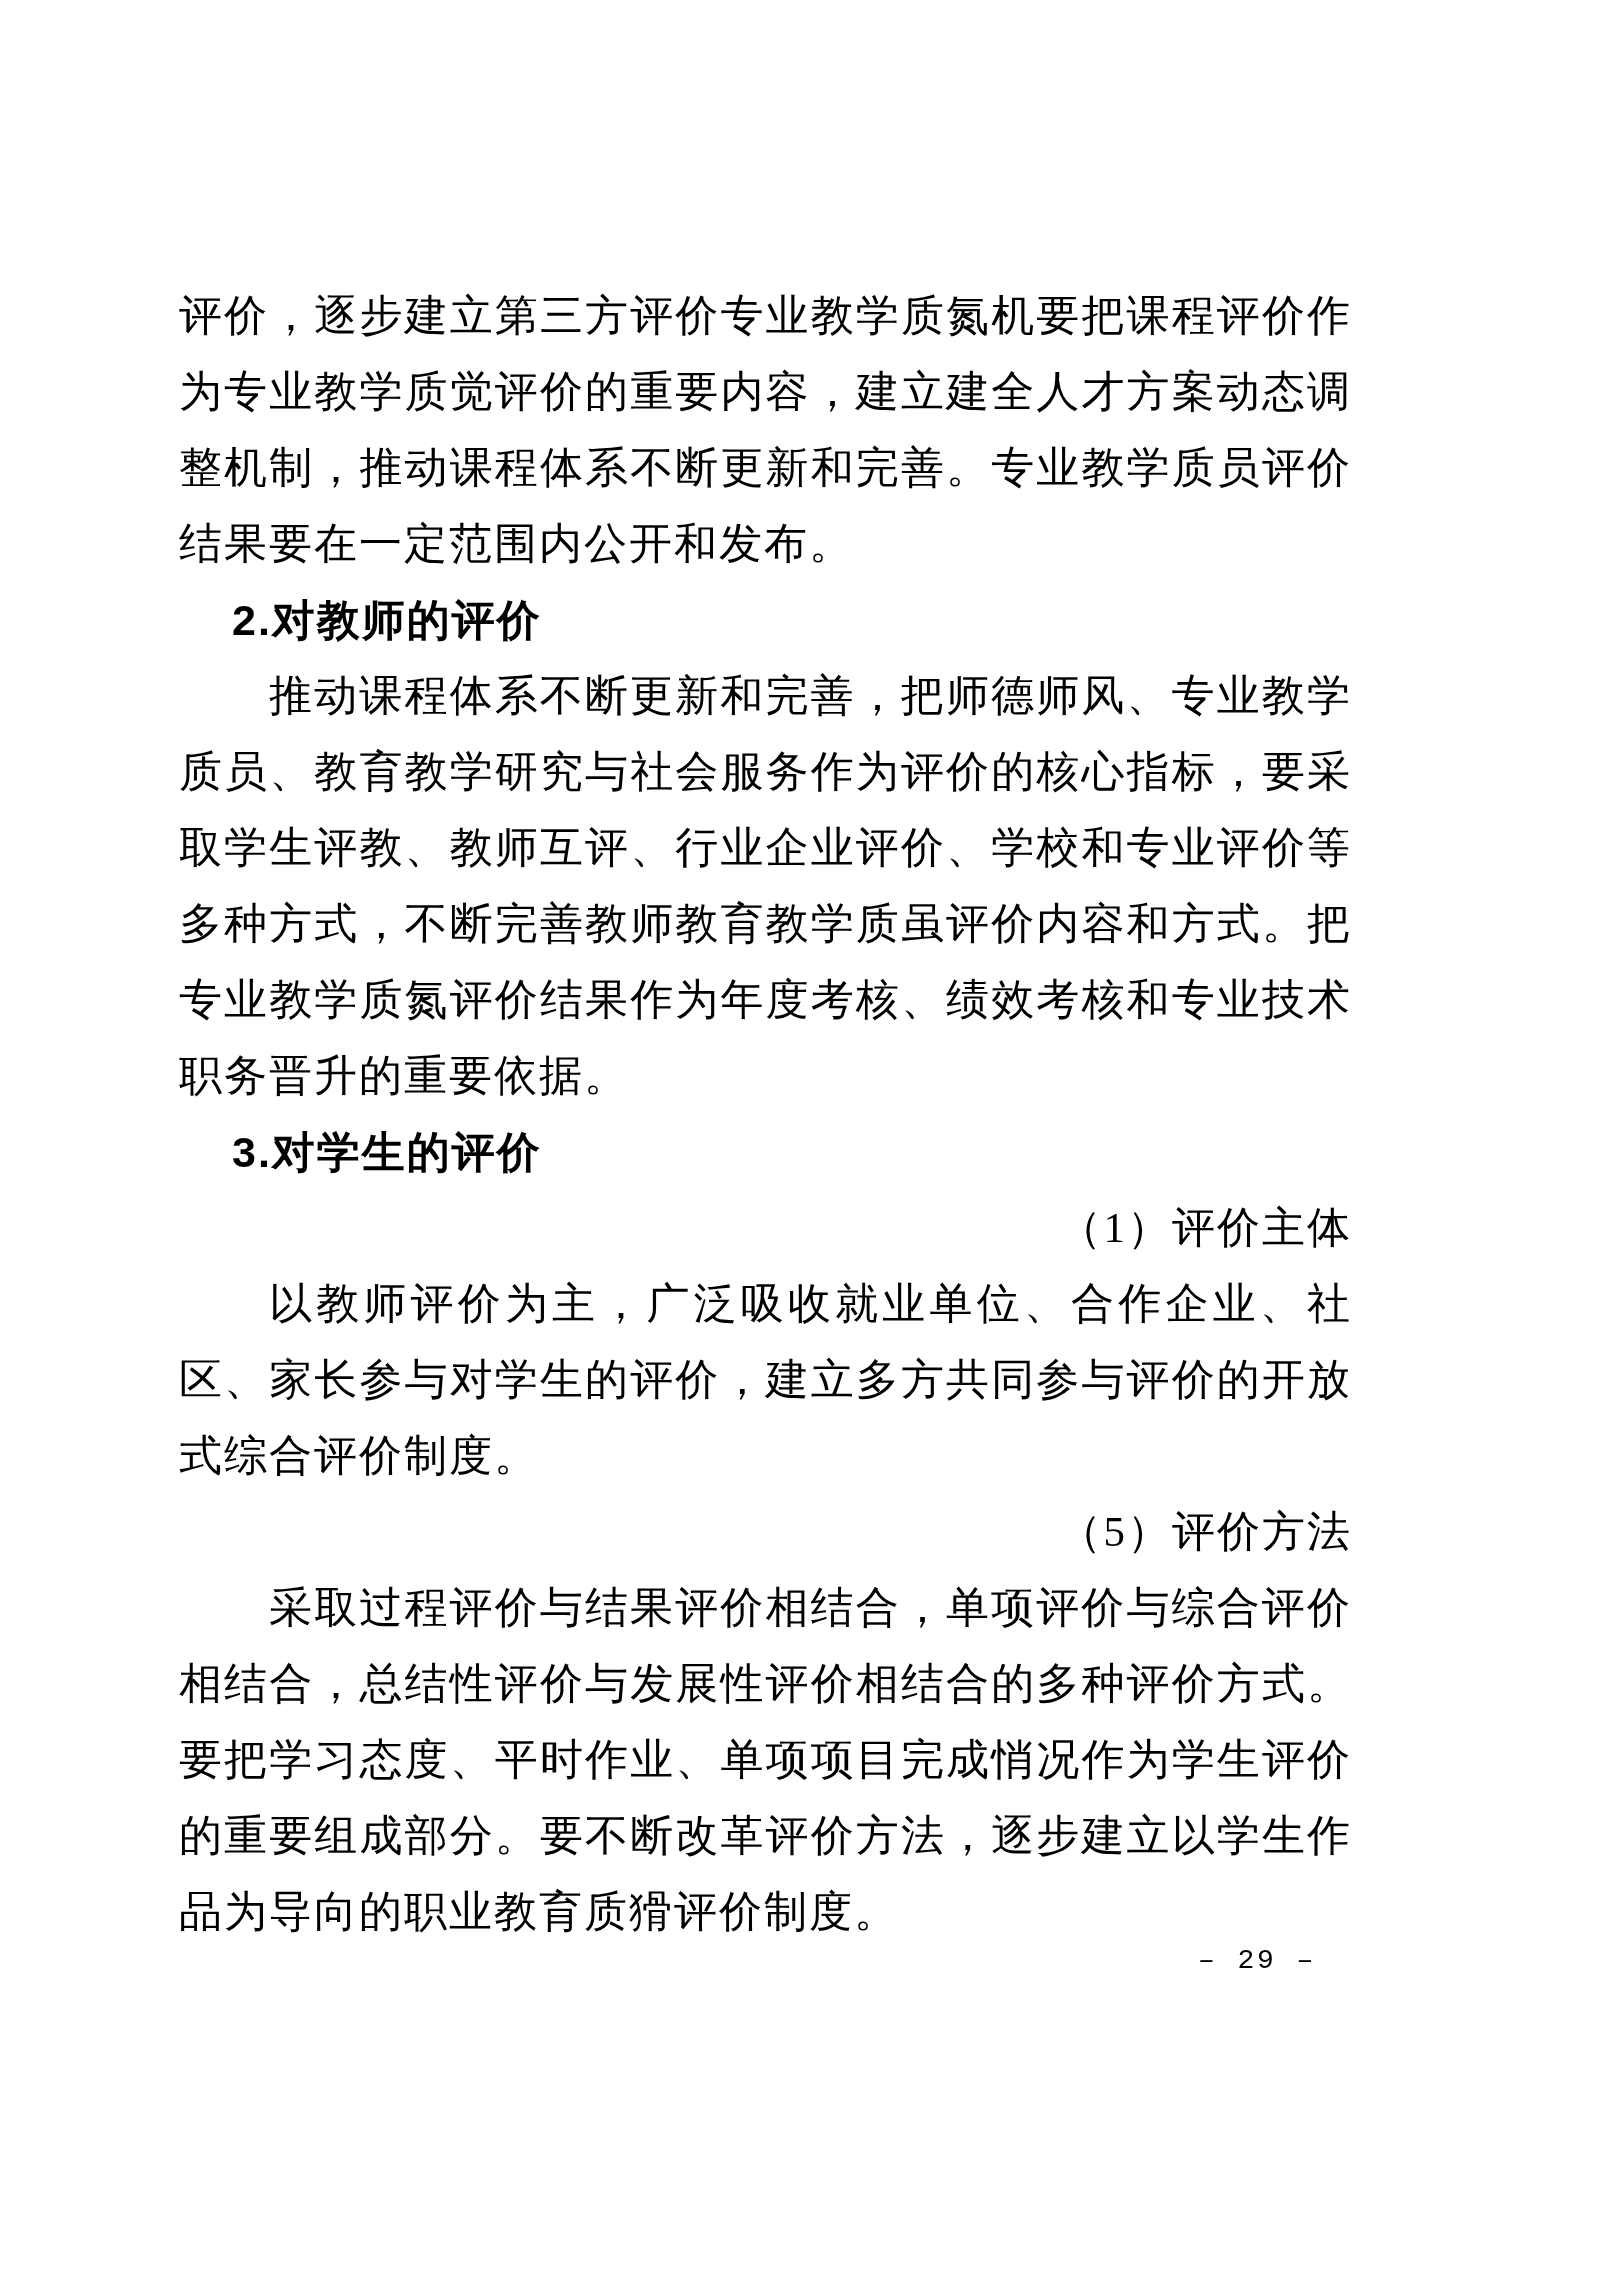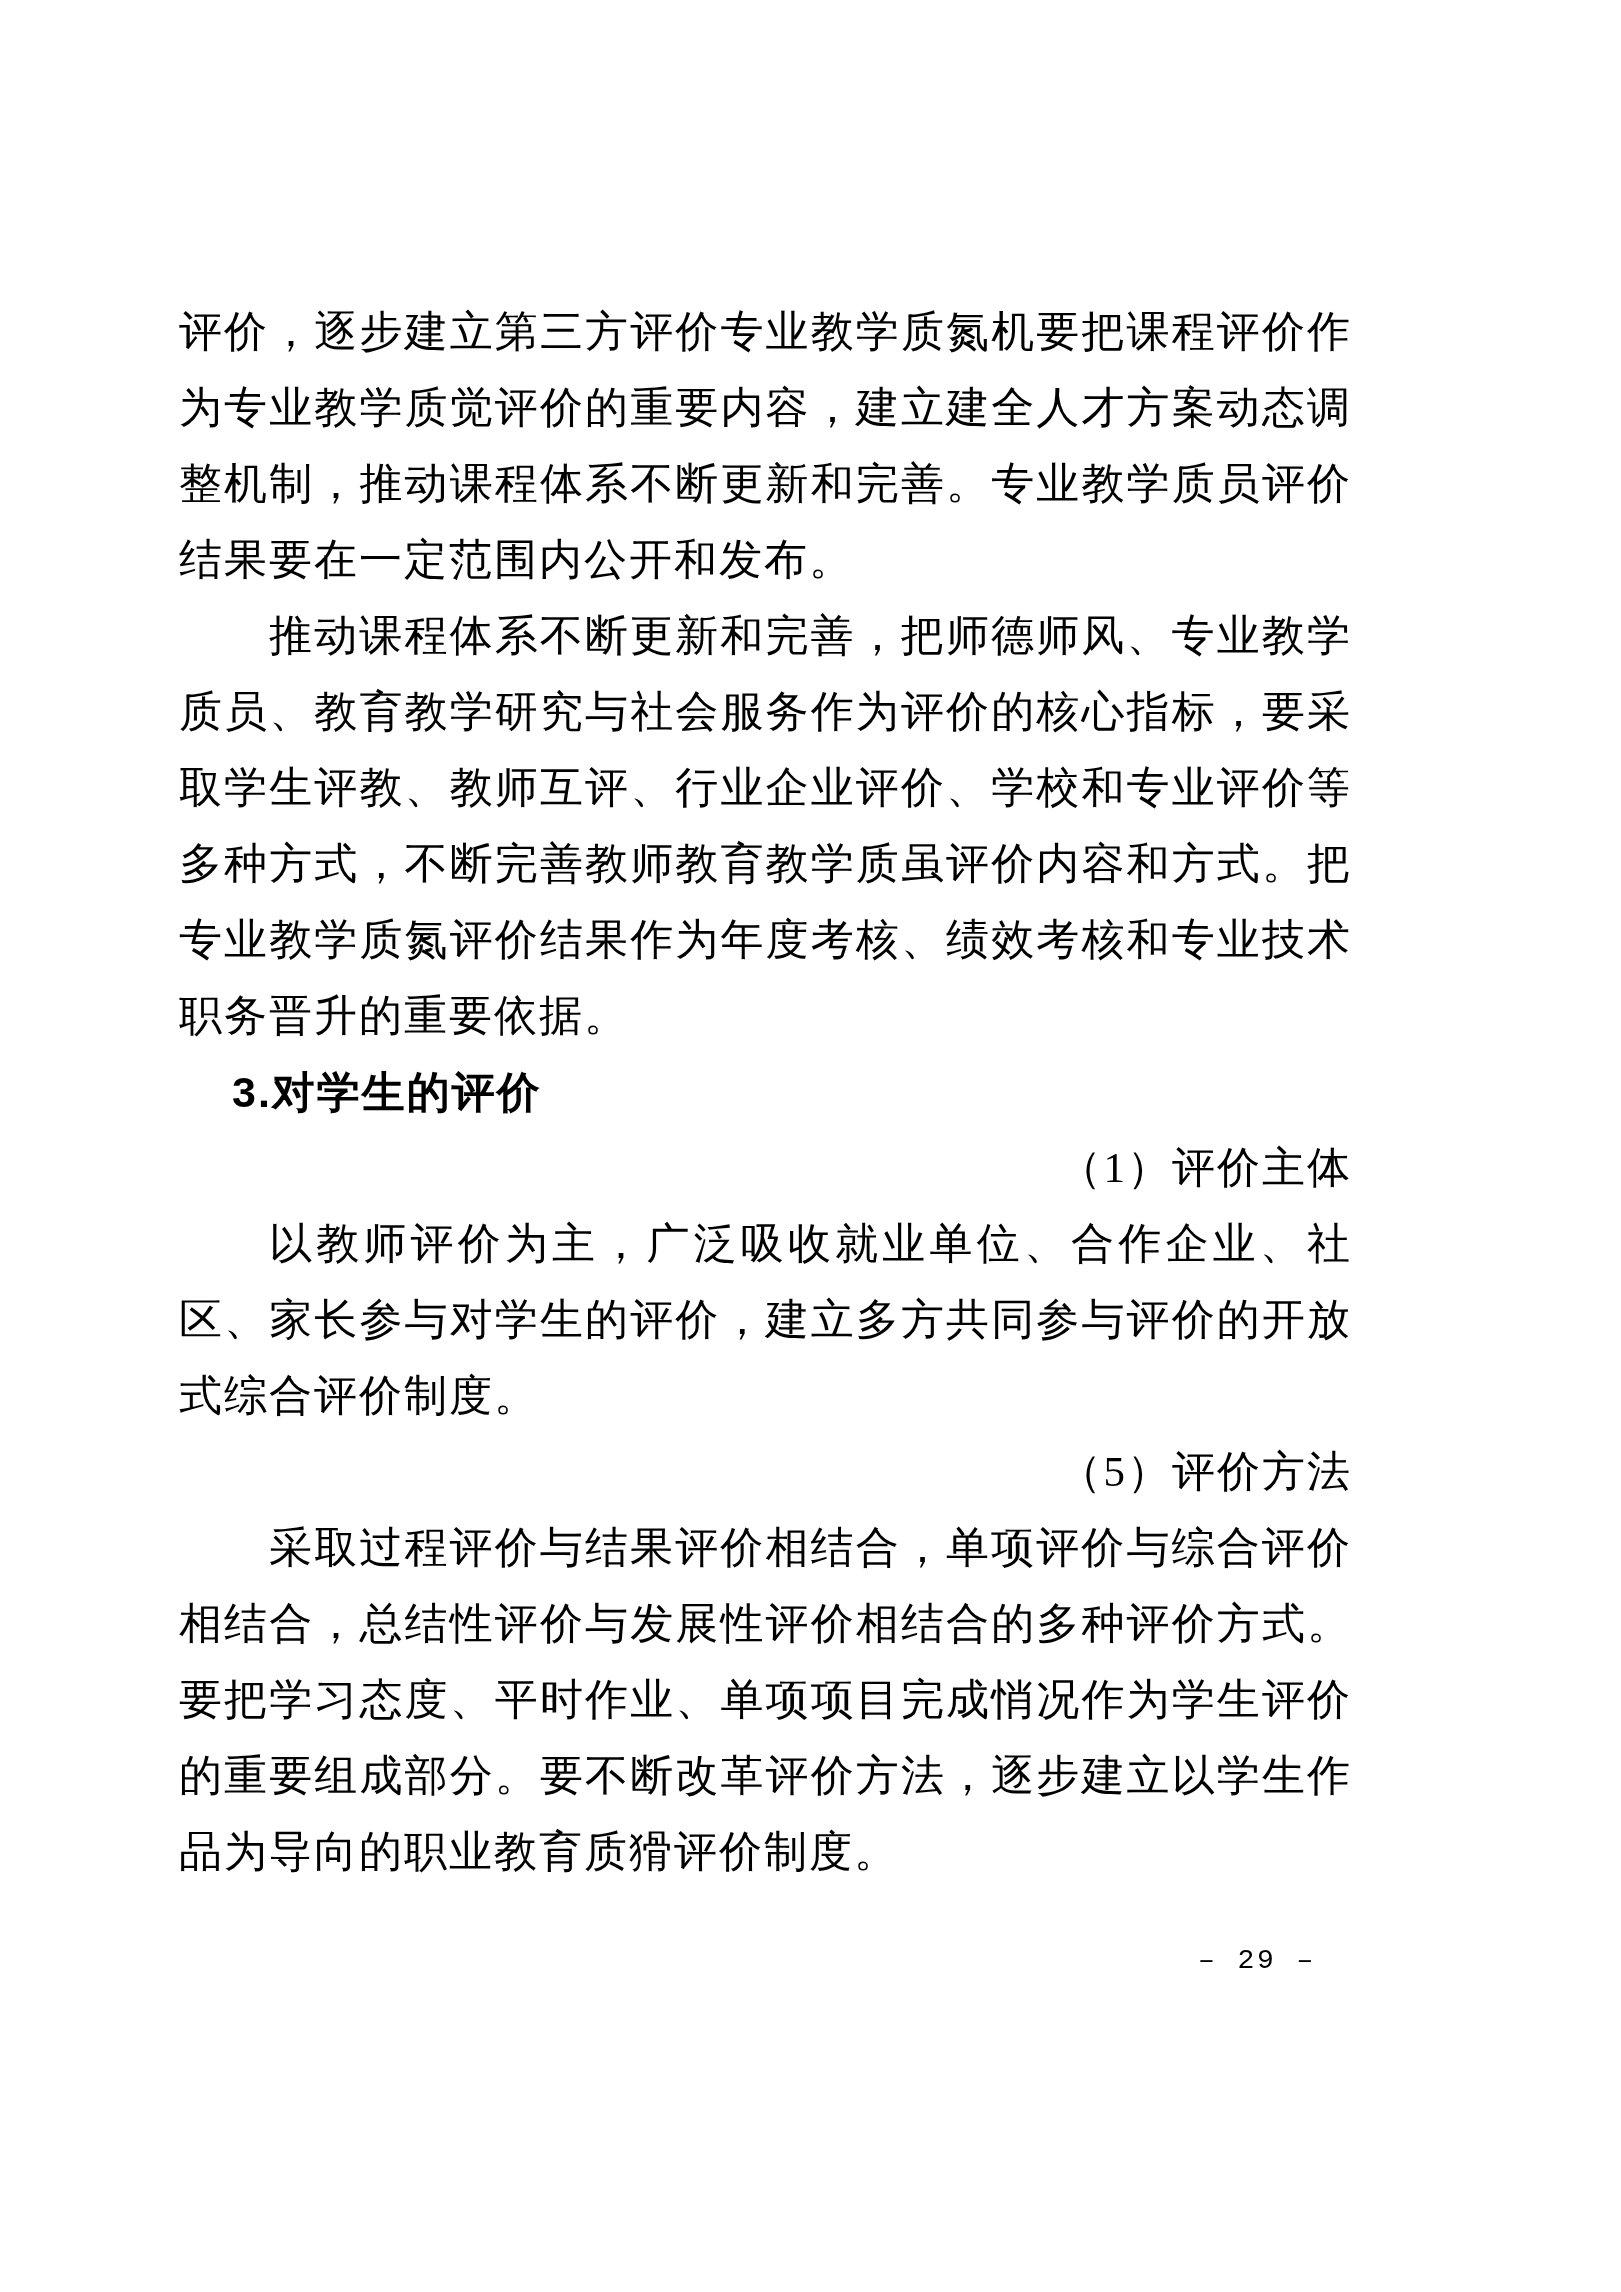--- a/index.html
+++ b/index.html
@@ -12,21 +12,21 @@
     width: 1621px;
     height: 2293px;
     background: #ffffff;
     color: #000000;
     font-family: "Liberation Serif", "DejaVu Serif", serif;
     overflow: hidden;
   }
   .content {
     position: absolute;
     left: 179px;
-    top: 294px;
+    top: 278px;
     width: 1173px;
   }
   .content p {
     margin: 0;
     padding: 0;
     font-size: 43px;
     line-height: 76px;
     letter-spacing: 2px;
     text-align: justify;
     text-justify: inter-ideograph;
@@ -57,20 +57,21 @@
     white-space: nowrap;
     font-family: Liberation Mono, monospace;
   }
 </style>
 </head>
 <body>
 
 <div class="page">
   <div class="content">
     <p class="para-continue">评价，逐步建立第三方评价专业教学质氮机要把课程评价作为专业教学质觉评价的重要内容，建立建全人才方案动态调整机制，推动课程体系不断更新和完善。专业教学质员评价结果要在一定范围内公开和发布。</p>
+    <p class="para-heading">2.对教师的评价</p>
     <p class="para-body">推动课程体系不断更新和完善，把师德师风、专业教学质员、教育教学研究与社会服务作为评价的核心指标，要采取学生评教、教师互评、行业企业评价、学校和专业评价等多种方式，不断完善教师教育教学质虽评价内容和方式。把专业教学质氮评价结果作为年度考核、绩效考核和专业技术职务晋升的重要依据。</p>
     <p class="para-heading">3.对学生的评价</p>
     <p class="para-subheading">（1）评价主体</p>
     <p class="para-body">以教师评价为主，广泛吸收就业单位、合作企业、社区、家长参与对学生的评价，建立多方共同参与评价的开放式综合评价制度。</p>
     <p class="para-subheading">（5）评价方法</p>
     <p class="para-body">采取过程评价与结果评价相结合，单项评价与综合评价相结合，总结性评价与发展性评价相结合的多种评价方式。要把学习态度、平时作业、单项项目完成悄况作为学生评价的重要组成部分。要不断改革评价方法，逐步建立以学生作品为导向的职业教育质猾评价制度。</p>
   </div>
   <div class="page-number">– 29 –</div>
 </div>
 

